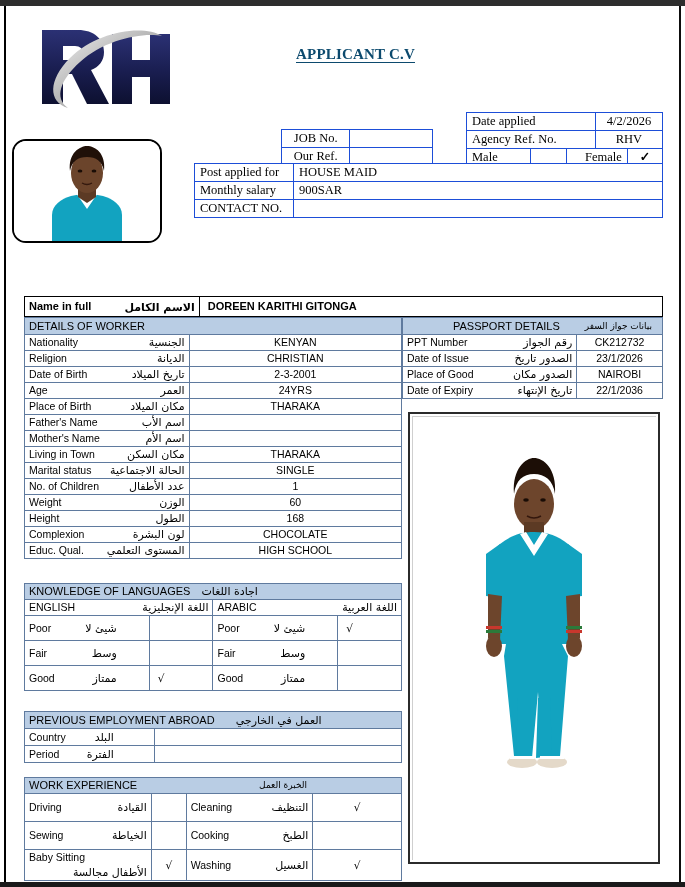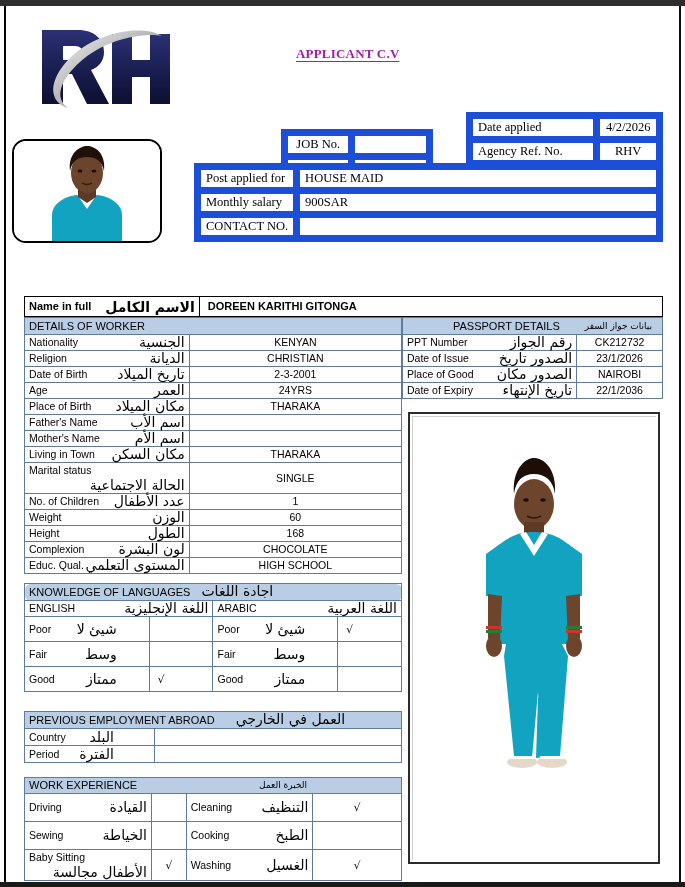--- a/index.html
+++ b/index.html
@@ -38,22 +38,22 @@
   
   #logo {
     position: absolute; left: 34px; top: 18px;
     width: 136px; height: 110px;
   }
 
   
   #cv-title {
     position: absolute; left: 296px; top: 46px;
     font-family: "Liberation Serif", serif;
-    font-weight: bold; font-size: 13px;
-    color: #a21caf; letter-spacing: .2px;
+    font-weight: bold; font-size: 15px;
+    color: #0c4a6e; letter-spacing: .2px;
     text-decoration: underline;
     text-underline-offset: 3px;
   }
 
   
   #portrait-box {
     position: absolute; left: 12px; top: 139px;
     width: 150px; height: 104px;
     border: 2px solid #000;
     border-radius: 14px;
@@ -65,21 +65,21 @@
   
   .htab {
     position: absolute;
     border-collapse: collapse;
     font-family: "Liberation Serif", serif;
     font-size: 12.5px;
     color: #000;
     background: #fff;
   }
   .htab td {
-    border: 7px solid #1d4ed8;
+    border: 1px solid #1d4ed8;
     padding: 1px 5px;
     height: 17px;
     line-height: 15px;
     white-space: nowrap;
   }
   #tab-jobno { left: 281px; top: 129px; width: 152px; }
   #tab-jobno td.lbl { width: 68px; text-align: center; }
   #tab-jobno td.val { width: 82px; }
 
   #tab-agency { left: 466px; top: 112px; width: 197px; }
@@ -110,21 +110,21 @@
     height: 16px;
     line-height: 15px;
     vertical-align: middle;
     white-space: nowrap;
   }
   .secthead {
     background: #b9cde4;
     border: 1px solid #5f7a9e;
     font-size: 11px;
   }
-  .ar { font-family: "DejaVu Sans", sans-serif; font-size: 14px; direction: rtl; }
+  .ar { font-family: "DejaVu Sans", sans-serif; font-size: 11px; direction: rtl; }
 
   
   #tab-name { left: 24px; top: 296px; width: 639px; }
   #tab-name td { height: 20px; border-color: #000; }
   #tab-name .n-lbl { width: 175px; font-weight: bold; font-size: 11px; }
   #tab-name .n-val { width: 464px; font-weight: bold; font-size: 11px; padding-left: 8px; }
   #tab-name .n-lbl .lab { display:inline-block; }
   #tab-name .n-lbl .ar  { float: right; margin-top: 1px; }
 
   
@@ -138,21 +138,21 @@
   
   #tab-pass { left: 402px; top: 317px; width: 261px; }
   #tab-pass .p-lbl { width: 175px; }
   #tab-pass .p-val { width: 86px; text-align: center; }
   #tab-pass .p-lbl .lab { display: inline-block; }
   #tab-pass .p-lbl .ar  { float: right; }
   #tab-pass .hdr td { height: 17px; }
 
   
   #tab-lang { left: 24px; top: 583px; width: 378px; }
-  #tab-lang td { height: 16px; border-radius: 6px; }
+  #tab-lang td { height: 16px; }
   #tab-lang .lvl td { height: 25px; }
   #tab-lang .c1 { width: 125px; }
   #tab-lang .c2 { width: 64px; }
   #tab-lang .c3 { width: 125px; }
   #tab-lang .c4 { width: 64px; }
   #tab-lang .sub .lab { display:inline-block; }
   #tab-lang .sub .ar { float: right; }
   #tab-lang .lvl .lab { display:inline-block; }
   #tab-lang .lvl .ar { float: right; margin-right: 28px; }
   #tab-lang .tick { text-align: left; padding-left: 8px; font-family: "DejaVu Sans", sans-serif; }

